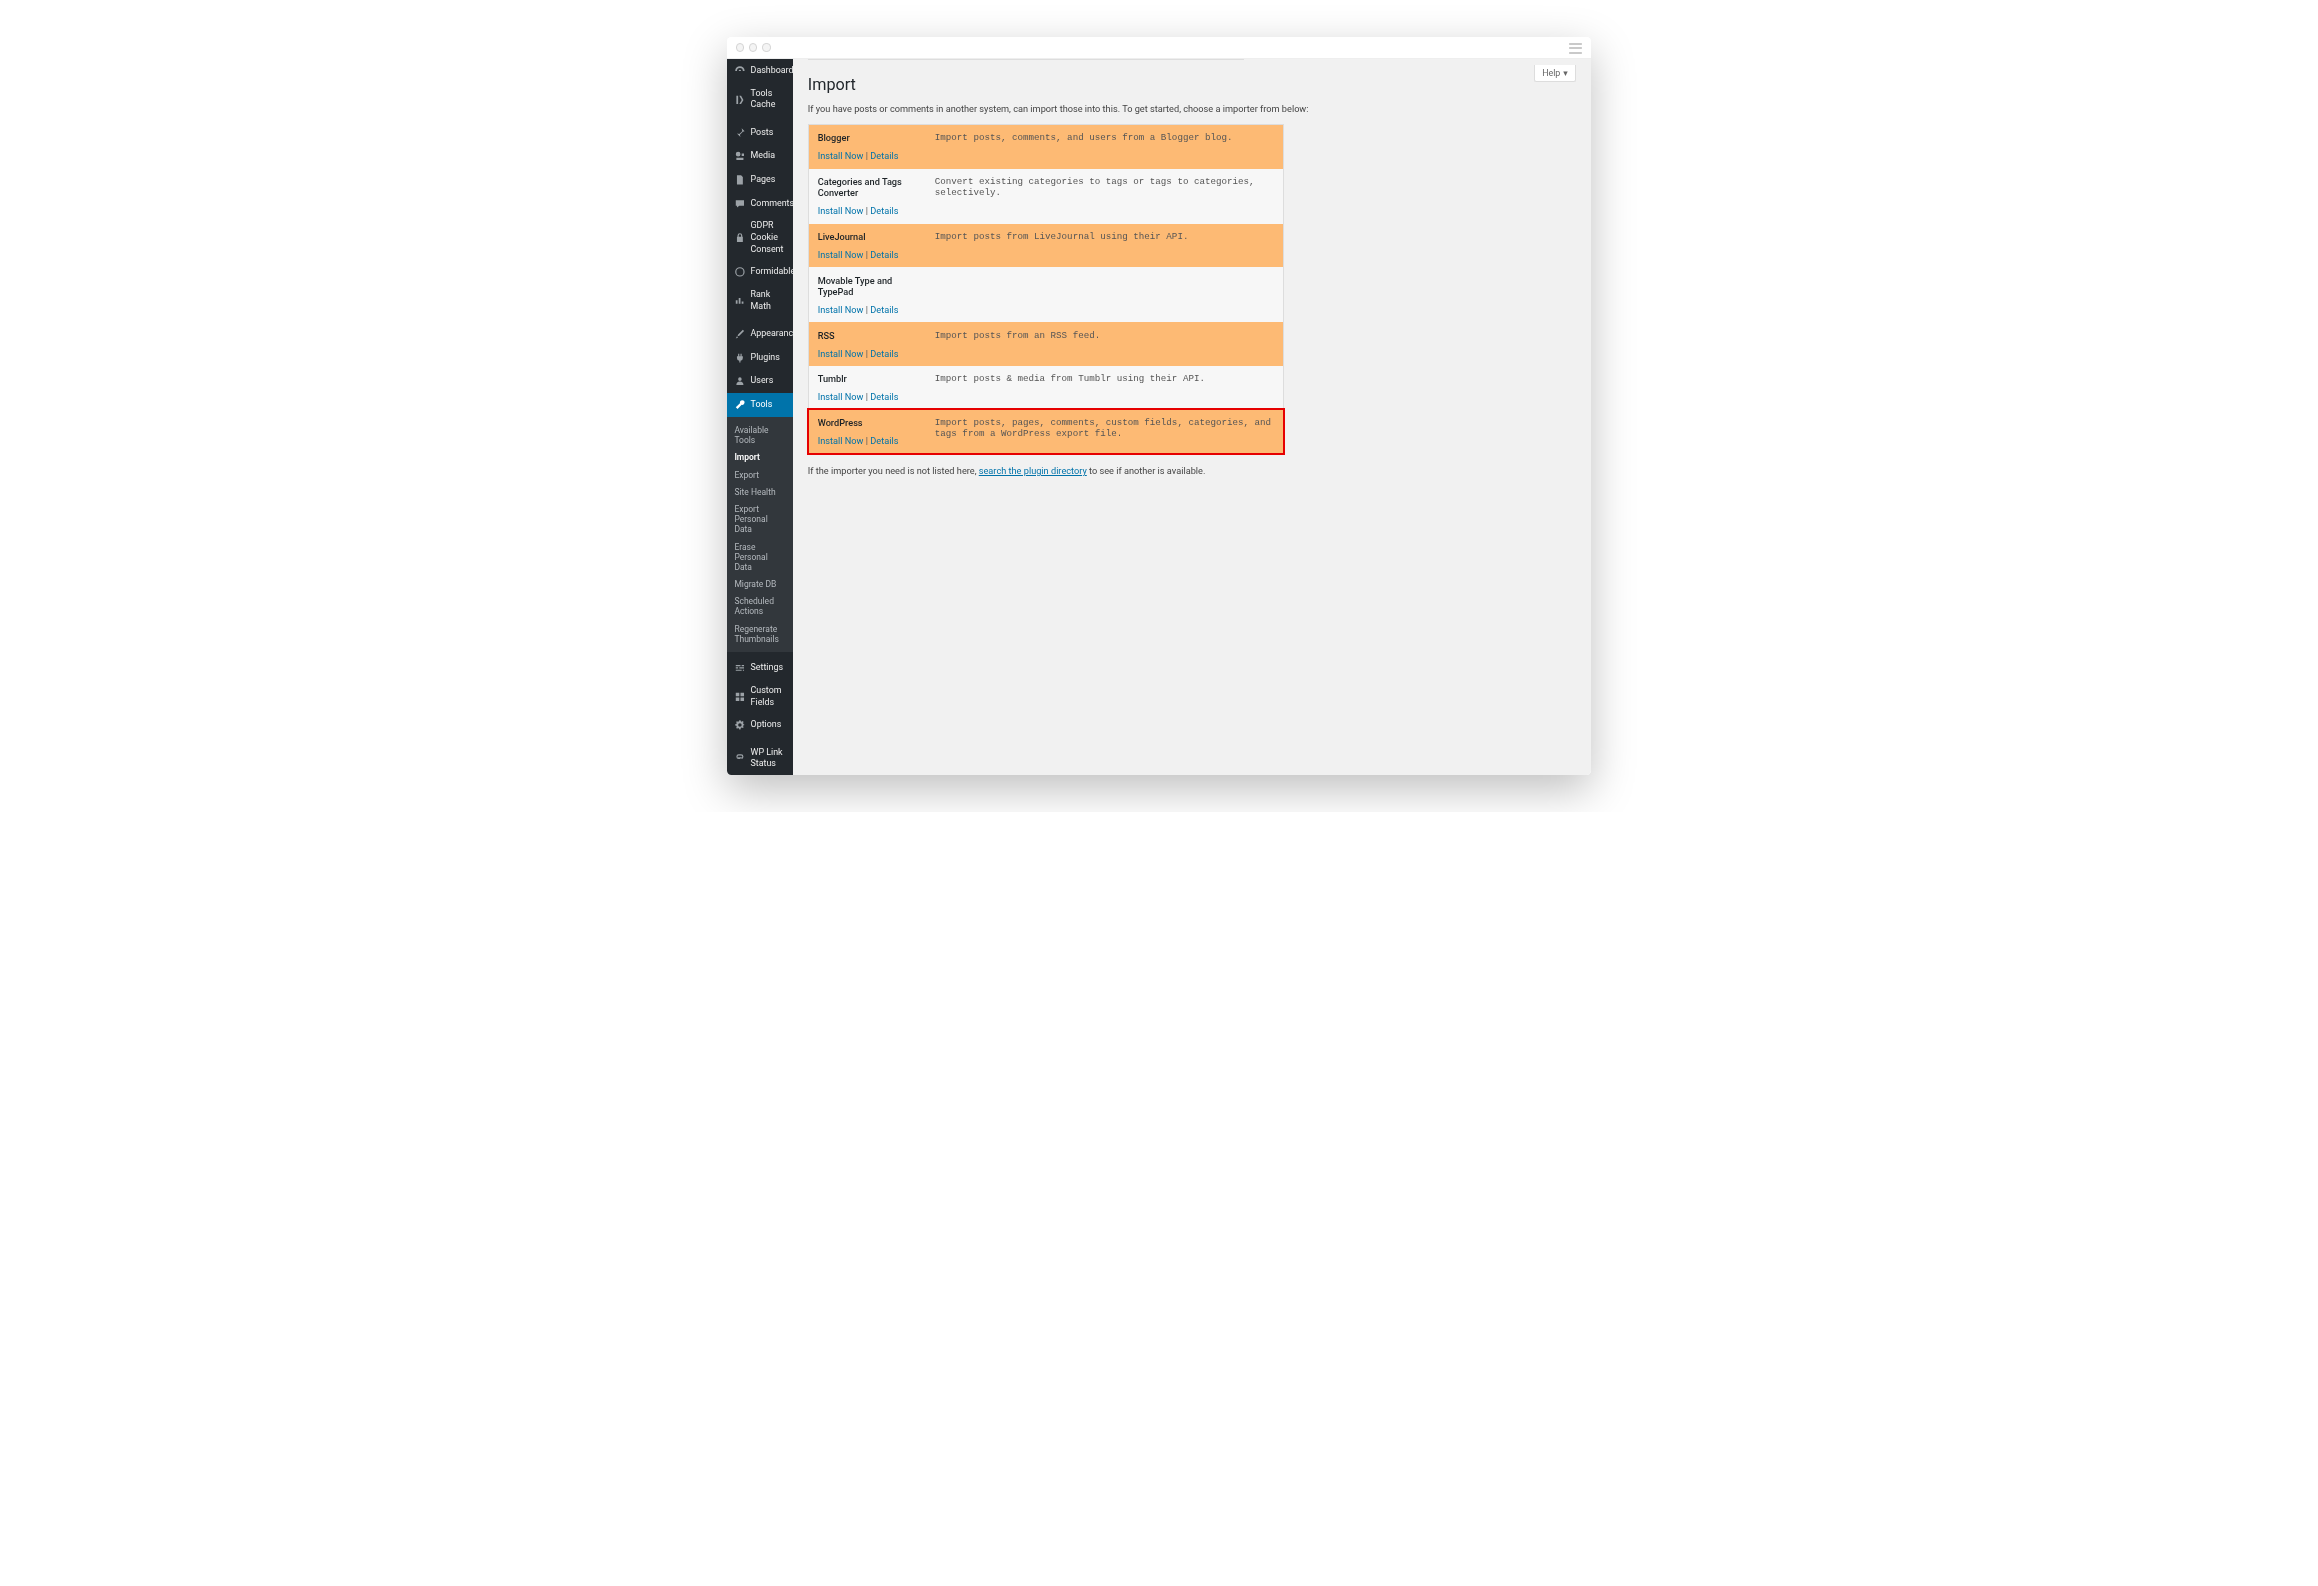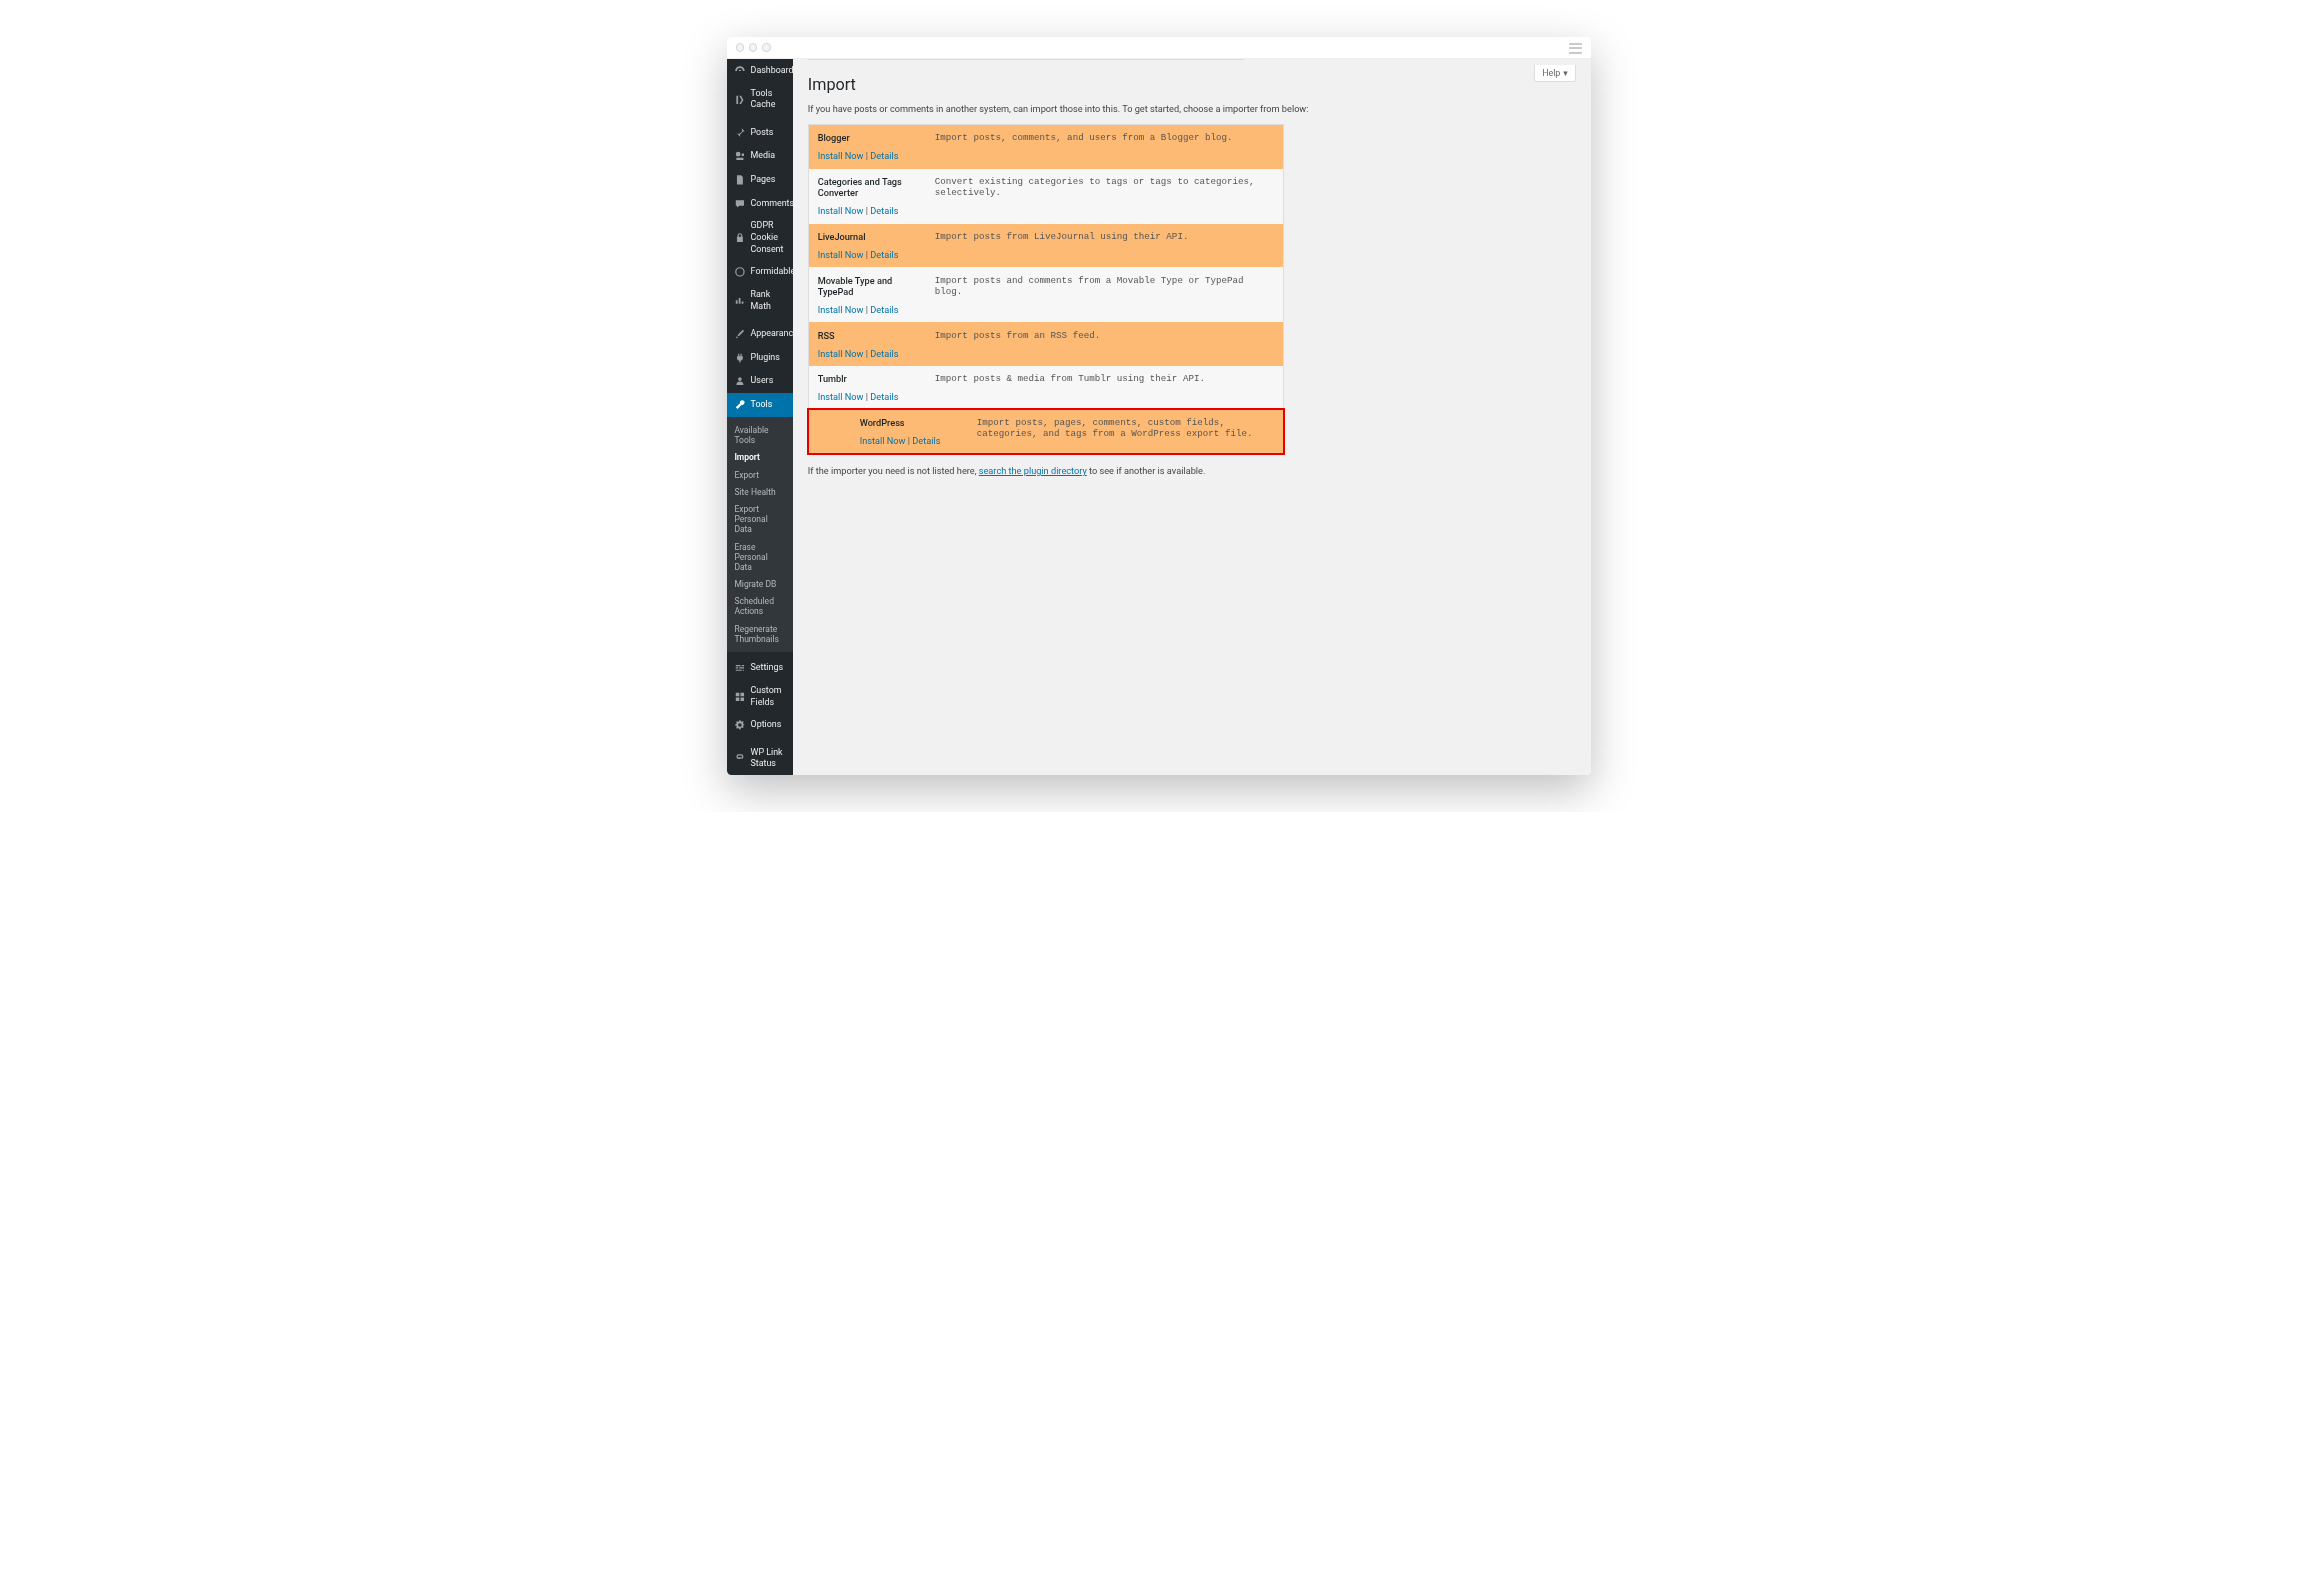--- a/index.html
+++ b/index.html
@@ -125,21 +125,21 @@
 .intro { font-size: 9.2px; color: #444; margin-bottom: 10.3px; }
 
 .importer-table {
   width: 476px;
   border: 0.7px solid #ddd;
   background: #fdba74;
   border-collapse: collapse;
 }
 .importer-row { display: flex; }
 .importer-row:nth-child(even) { background: #f7f7f7; }
-.importer-row.highlight { outline: 2.2px solid #e60000; outline-offset: -0.7px; padding-left: 42px; }
+.importer-row.highlight { outline: 2.2px solid #e60000; outline-offset: -0.7px; }
 .importer-left {
   width: 126px;
   padding: 7.4px 8.9px;
   flex-shrink: 0;
 }
 .importer-right {
   flex: 1;
   padding: 7.4px 8.9px 7.4px 0;
   font-size: 9.2px;
   color: #555;
@@ -355,21 +355,20 @@
               <div class="importer-name">LiveJournal</div>
               <div class="importer-actions"><a>Install Now</a><span class="divider"> | </span><a>Details</a></div>
             </div>
             <div class="importer-right">Import posts from LiveJournal using their API.</div>
           </div>
           <div class="importer-row">
             <div class="importer-left">
               <div class="importer-name">Movable Type and TypePad</div>
               <div class="importer-actions"><a>Install Now</a><span class="divider"> | </span><a>Details</a></div>
             </div>
-            <div class="importer-right">Import posts and comments from a Movable Type or TypePad blog.</div>
           </div>
           <div class="importer-row">
             <div class="importer-left">
               <div class="importer-name">RSS</div>
               <div class="importer-actions"><a>Install Now</a><span class="divider"> | </span><a>Details</a></div>
             </div>
             <div class="importer-right">Import posts from an RSS feed.</div>
           </div>
           <div class="importer-row">
             <div class="importer-left">

